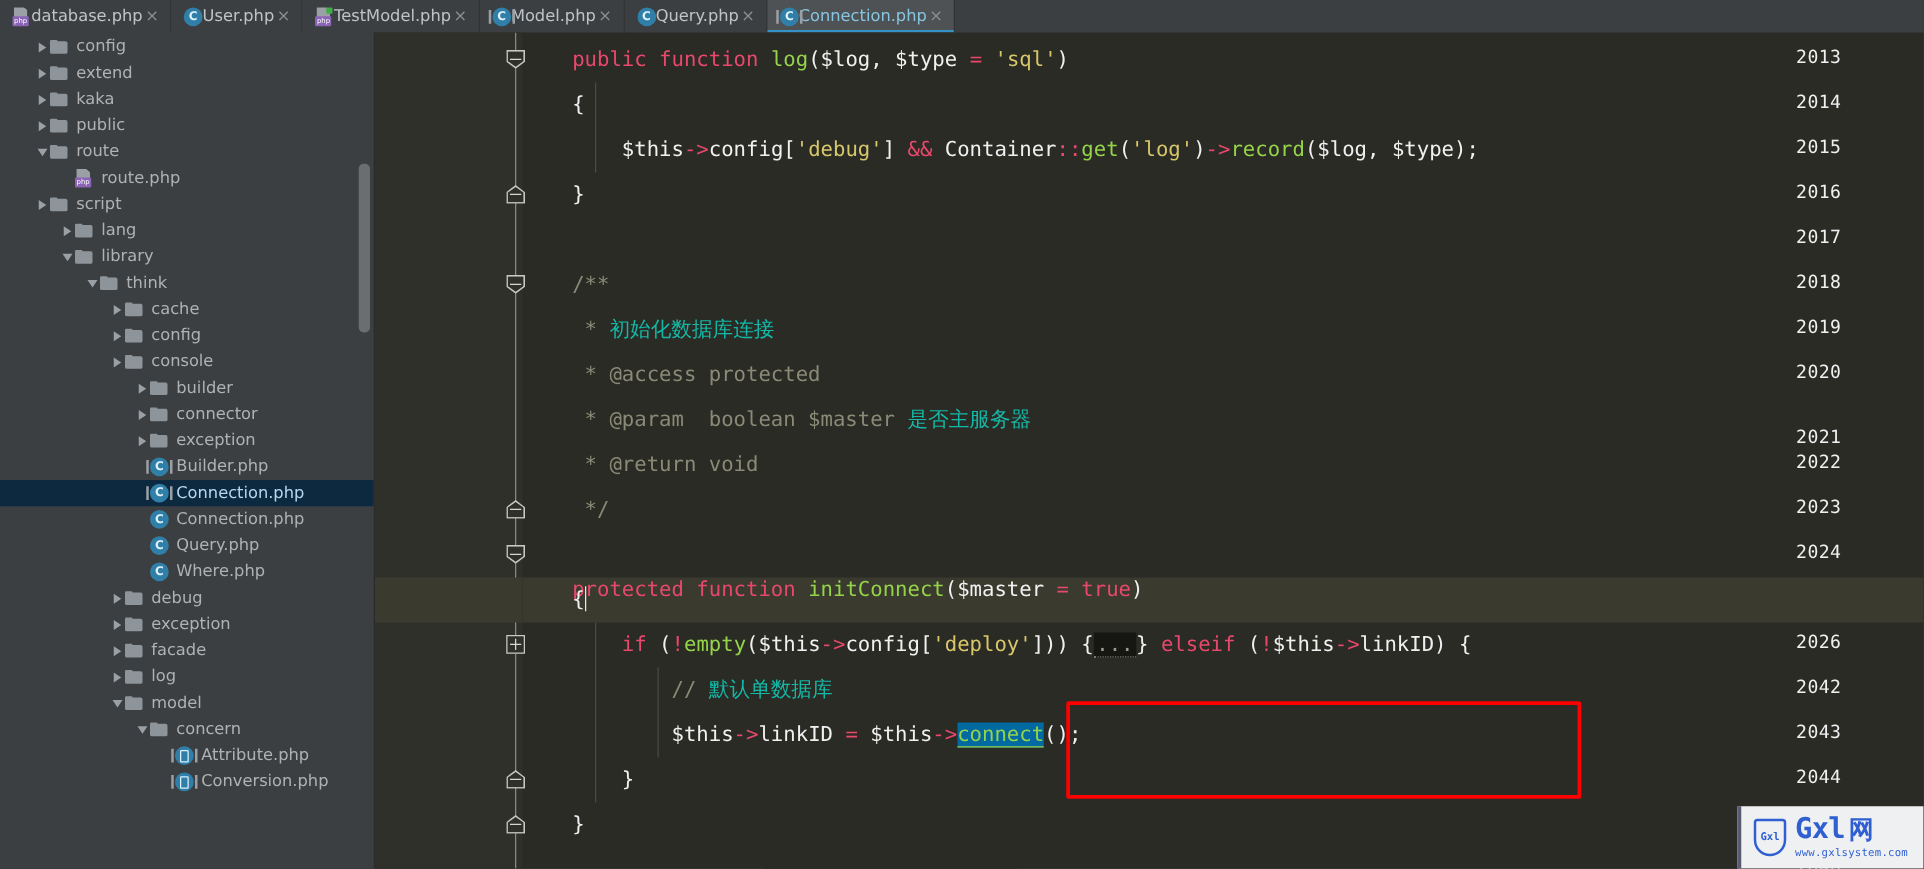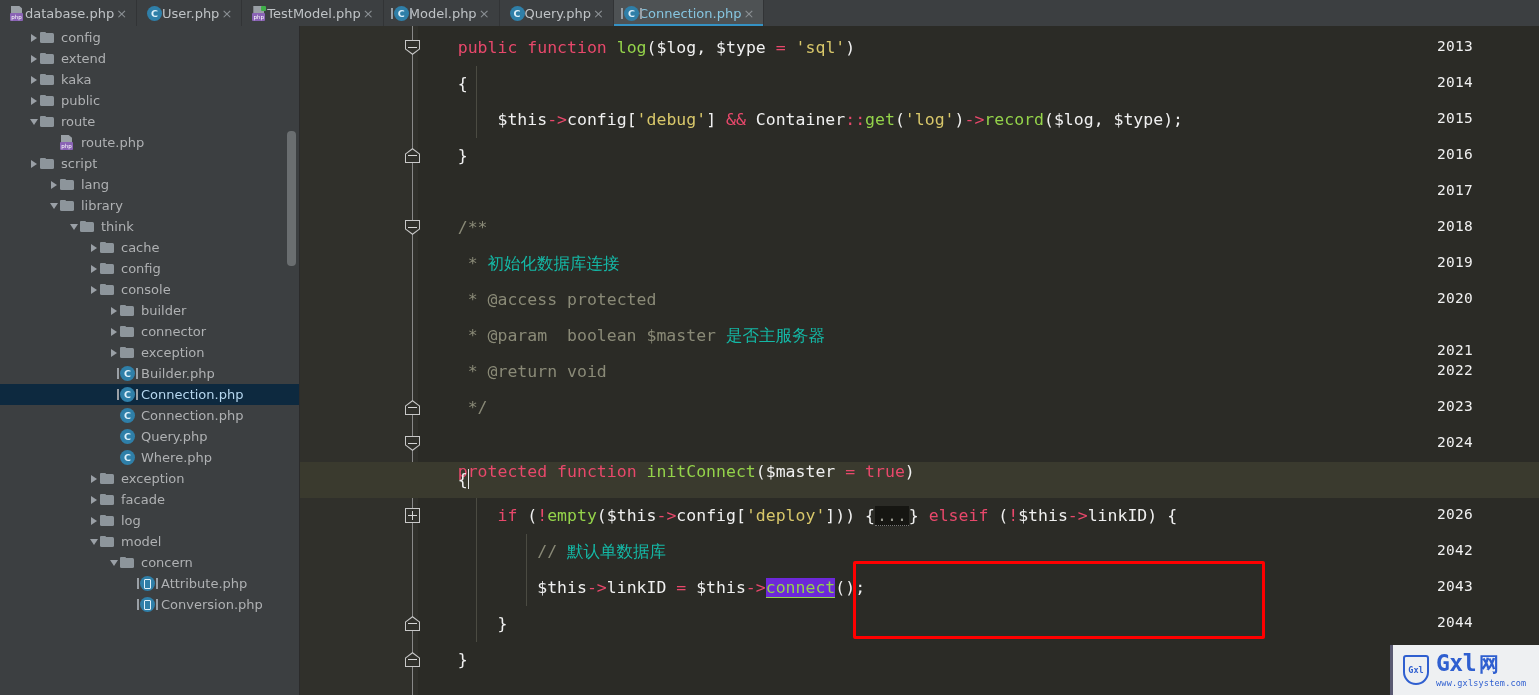--- a/index.html
+++ b/index.html
@@ -103,21 +103,21 @@
 
   .k { color:#e8486b; }      
   .fn { color:#94d34a; }     
   .str { color:#d8c76a; }    
   .var { color:#f0f0f0; }    
   .op { color:#f0f0f0; }
   .arr { color:#e8486b; }    
   .cls { color:#f0f0f0; }
   .cmt { color:#8a8a77; }
   .cmt-gray { color:#14b8a6; }
-  .hl-fn { background:#6d28d9; color:#94d34a; border-bottom:1px solid #94d34a; }
+  .hl-fn { background:#0369a1; color:#94d34a; border-bottom:1px solid #94d34a; }
   .fold-box { background:#161612; color:#9a9a90; padding:0 2px; border-bottom:1px dotted #777; }
 
   .caret { display:inline-block; width:1.5px; height:20px; background:#e8e8e8;
      vertical-align:-4px; }
 
   .redbox { position:absolute; border:3px solid #ff0000; border-radius:2px; pointer-events:none; }
 
   
   .wm { position:absolute; right:0px; bottom:0px; width:149px; height:50px;
      background:#eef0f2; display:flex; align-items:center; padding-left:10px; gap:7px;
@@ -392,20 +392,31 @@
             </span>
             <span class="tlabel">Query.php</span>
           </div>
           <div class="trow">
             <span style="display:inline-block;width:107px"></span>
             <span class="tarrow"></span>
             <span class="ticon-wrap">
               <span class="ic-class">C</span>
             </span>
             <span class="tlabel">Where.php</span>
+          </div>
+          <div class="trow">
+            <span style="display:inline-block;width:87px"></span>
+            <span class="tarrow">
+              <i class="ar-r"></i>
+            </span>
+            <span class="folder">
+              <i class="f2"></i>
+              <i class="f1"></i>
+            </span>
+            <span class="tlabel">debug</span>
           </div>
           <div class="trow">
             <span style="display:inline-block;width:87px"></span>
             <span class="tarrow">
               <i class="ar-r"></i>
             </span>
             <span class="folder">
               <i class="f2"></i>
               <i class="f1"></i>
             </span>

